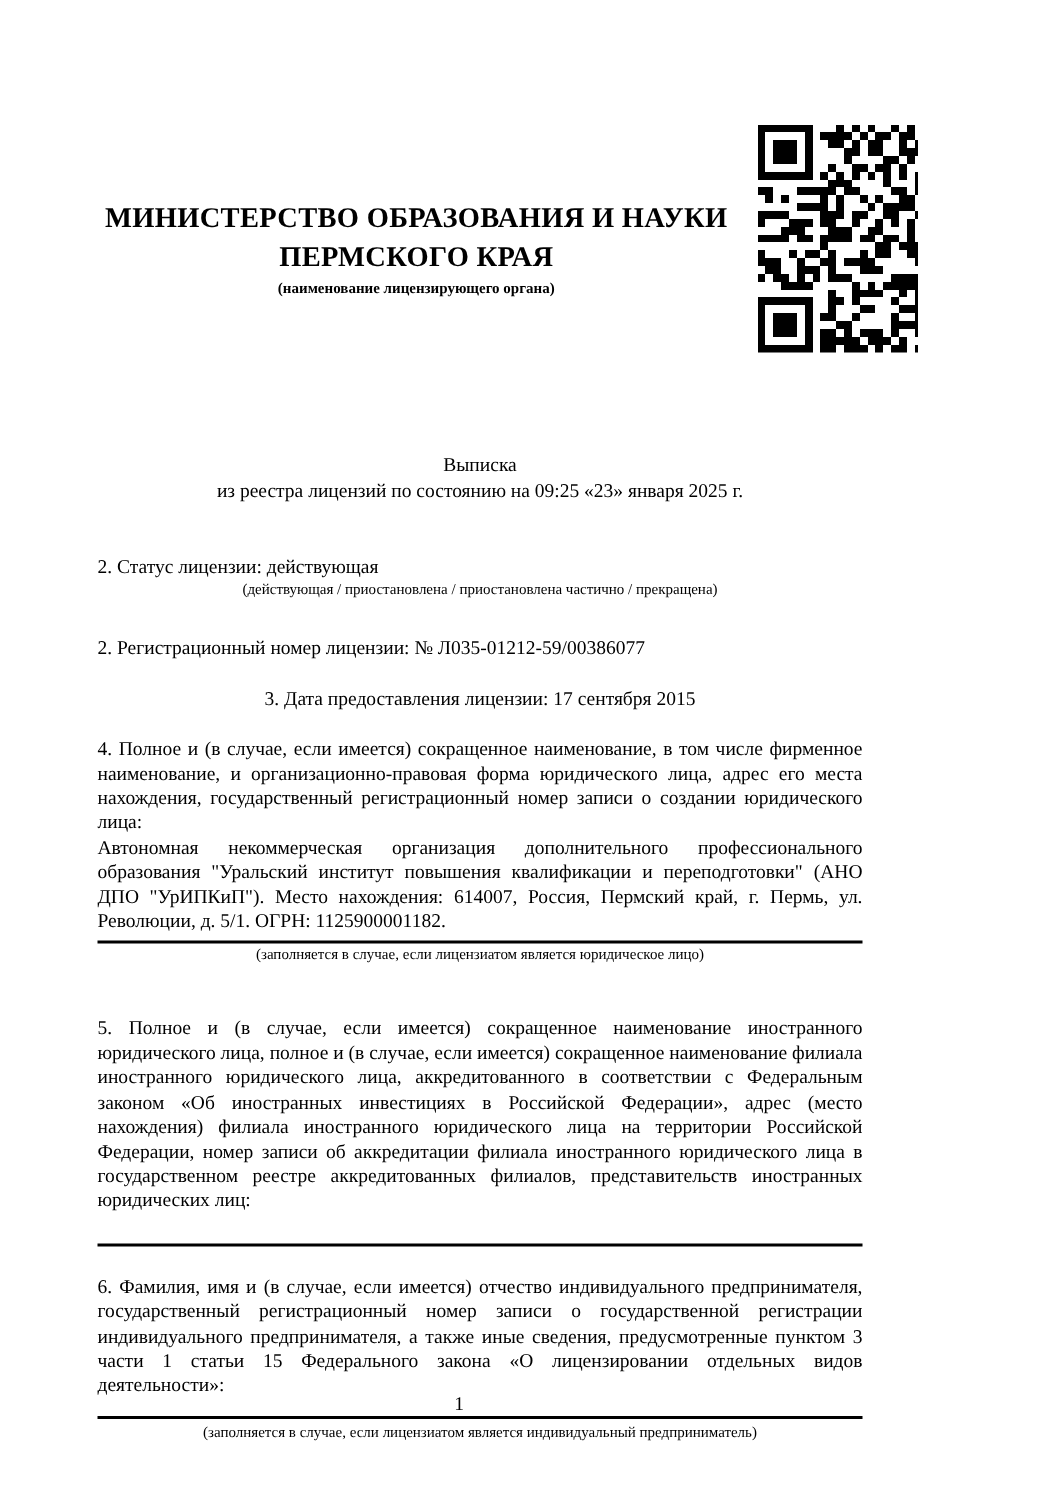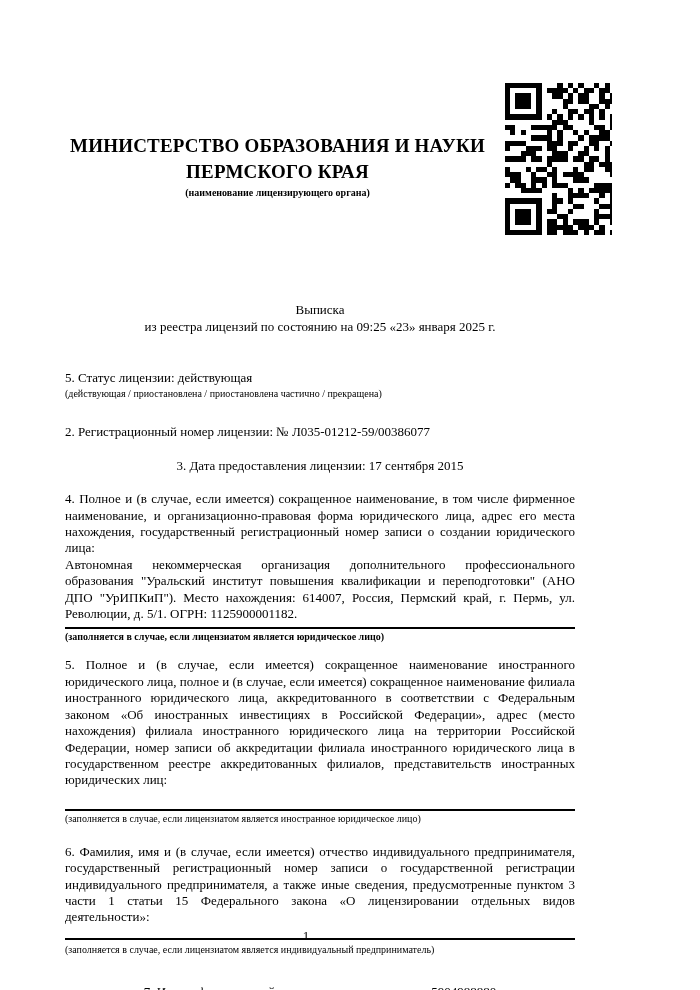--- a/index.html
+++ b/index.html
@@ -14,31 +14,31 @@
 
   .ministry { margin-top:133px; width:425px; text-align:center; }
   .ministry-line { font-weight:bold; font-size:19px; line-height:26px; letter-spacing:.2px; }
   .ministry-caption { font-size:10px; line-height:12px; margin-top:2px;font-weight:bold; }
 
   .qr { position:absolute; top:83px; left:505px; width:152px; height:152px; }
 
   .title-block { margin-top:102px; text-align:center; font-size:13px; line-height:17px; }
 
   .section { font-size:13px; line-height:16.4px; text-align:justify; }
-  .caption { font-size:10px; line-height:12px; text-align:left; font-weight:normal; }
+  .caption { font-size:10px; line-height:12px; text-align:center; font-weight:normal; }
   .rule { border:none; border-top:2px solid #000; height:0; }
 
   .s1 { margin-top:35px; text-align:left; }
   .s1 .caption { margin-top:2px; }
   .s2 { margin-top:24px; text-align:left; }
   .s3 { margin-top:17px; text-align:center; }
   .s4 { margin-top:17px; }
   .s4 .rule { margin-top:5px; }
-  .s4 .caption { margin-top:2px;font-weight:bold; }
-  .s5 { margin-top:14px; }
+  .s4 .caption { margin-top:2px; }
+  .s5 { margin-top:34px; }
   .s5 .rule { margin-top:20px; }
   .s5 .caption { margin-top:2px; }
   .s6 { margin-top:19px; }
   .s6 .rule { margin-top:12px; }
   .s6 .caption { margin-top:4px; }
   .s7 { margin-top:28px; text-align:center; }
 
   .page-number { position:absolute; bottom:46px; left:0; width:100%; text-align:center; font-size:13px; }
 </style>
 </head>
@@ -485,21 +485,21 @@
       <div class="ministry-line">ПЕРМСКОГО КРАЯ</div>
       <div class="ministry-caption">(наименование лицензирующего органа)</div>
     </div>
 
     <div class="title-block">
       <div>Выписка</div>
       <div>из реестра лицензий по состоянию на 09:25 «23» января 2025 г.</div>
     </div>
 
     <div class="section s1">
-      <div>5. Статус лицензии: действующая</div>
+      <div>2. Статус лицензии: действующая</div>
       <div class="caption">(действующая / приостановлена / приостановлена частично / прекращена)</div>
     </div>
 
     <div class="section s2">
       <div>2. Регистрационный номер лицензии: № Л035-01212-59/00386077</div>
     </div>
 
     <div class="section s3">
       <div>3. Дата предоставления лицензии: 17 сентября 2015</div>
     </div>
@@ -507,21 +507,20 @@
     <div class="section s4">
       <div>4. Полное и (в случае, если имеется) сокращенное наименование, в том числе фирменное наименование, и организационно-правовая форма юридического лица, адрес его места нахождения, государственный регистрационный номер записи о создании юридического лица:</div>
       <div>Автономная некоммерческая организация дополнительного профессионального образования "Уральский институт повышения квалификации и переподготовки" (АНО ДПО "УрИПКиП"). Место нахождения: 614007, Россия, Пермский край, г. Пермь, ул. Революции, д. 5/1. ОГРН: 1125900001182.</div>
       <hr class="rule">
       <div class="caption">(заполняется в случае, если лицензиатом является юридическое лицо)</div>
     </div>
 
     <div class="section s5">
       <div>5. Полное и (в случае, если имеется) сокращенное наименование иностранного юридического лица, полное и (в случае, если имеется) сокращенное наименование филиала иностранного юридического лица, аккредитованного в соответствии с Федеральным законом «Об иностранных инвестициях в Российской Федерации», адрес (место нахождения) филиала иностранного юридического лица на территории Российской Федерации, номер записи об аккредитации филиала иностранного юридического лица в государственном реестре аккредитованных филиалов, представительств иностранных юридических лиц:</div>
       <hr class="rule">
-      <div class="caption">(заполняется в случае, если лицензиатом является иностранное юридическое лицо)</div>
     </div>
 
     <div class="section s6">
       <div>6. Фамилия, имя и (в случае, если имеется) отчество индивидуального предпринимателя, государственный регистрационный номер записи о государственной регистрации индивидуального предпринимателя, а также иные сведения, предусмотренные пунктом 3 части 1 статьи 15 Федерального закона «О лицензировании отдельных видов деятельности»:</div>
       <hr class="rule">
       <div class="caption">(заполняется в случае, если лицензиатом является индивидуальный предприниматель)</div>
     </div>
 
     <div class="section s7">
       <div>7. Идентификационный номер налогоплательщика: 5904988880</div>

